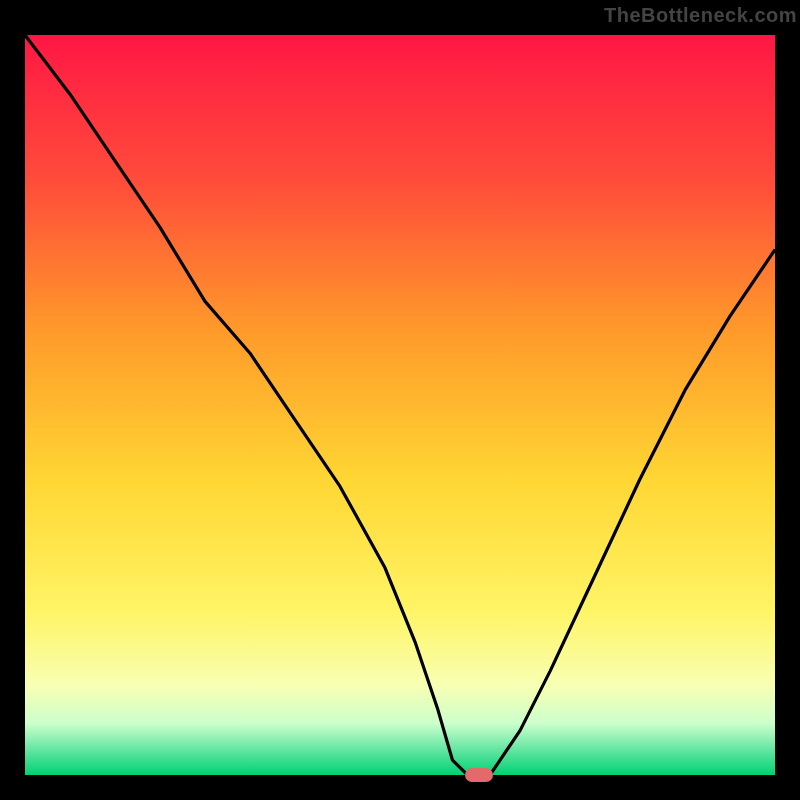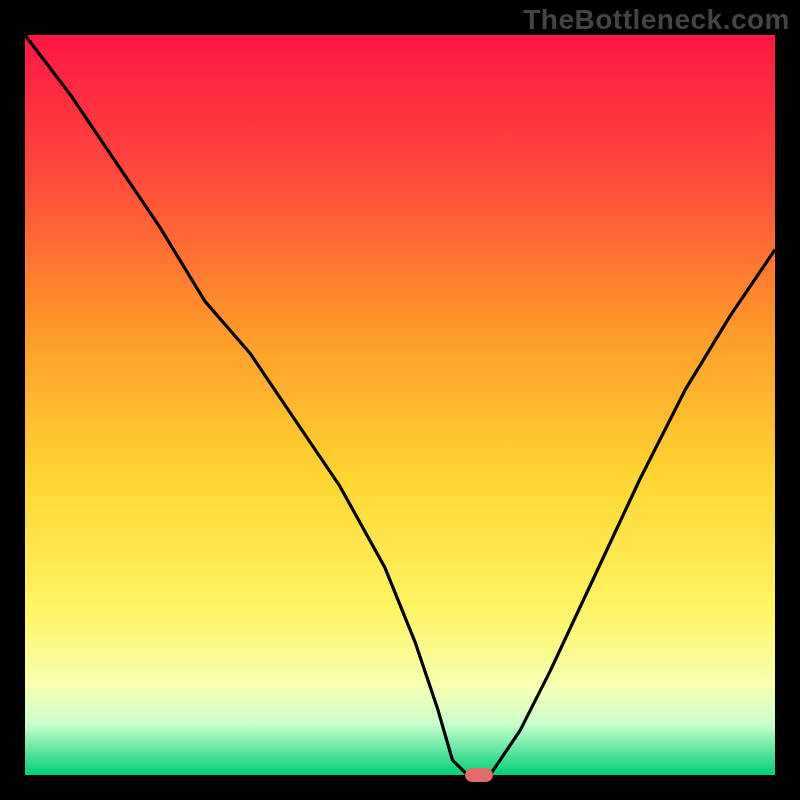--- a/index.html
+++ b/index.html
@@ -12,23 +12,23 @@
   }
   .chart-outer {
     width: 800px;
     height: 800px;
     background: #000;
     position: relative;
   }
   .watermark {
     position: absolute;
     top: 4px;
-    right: 10px;
+    right: 3px;
     color: #444;
-    font-size: 28px;
+    font-size: 20px;
     font-weight: 600;
     letter-spacing: 0.5px;
     user-select: none;
   }
   .plot {
     position: absolute;
     left: 25px;
     top: 35px;
     width: 750px;
     height: 740px;

